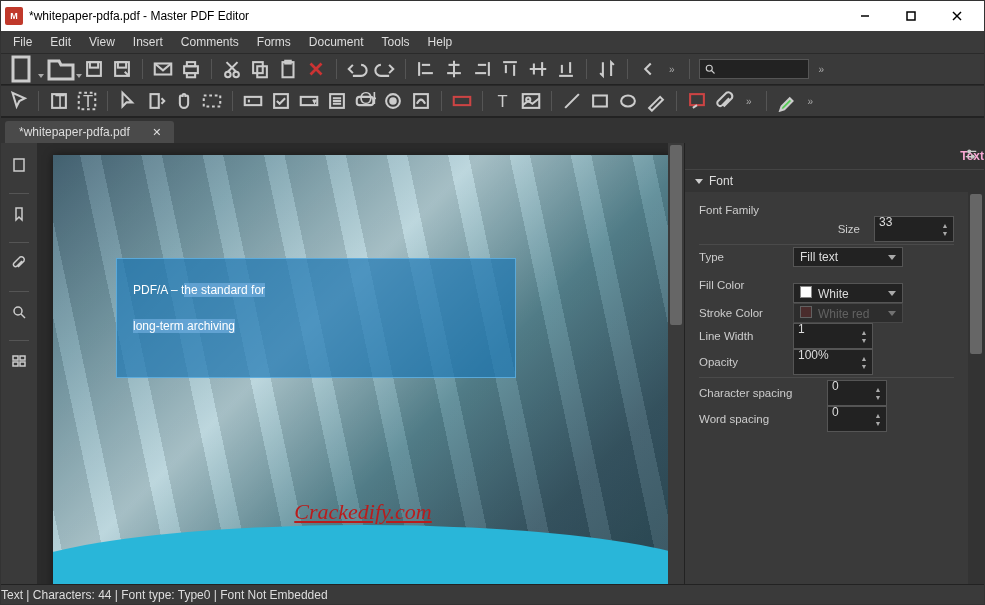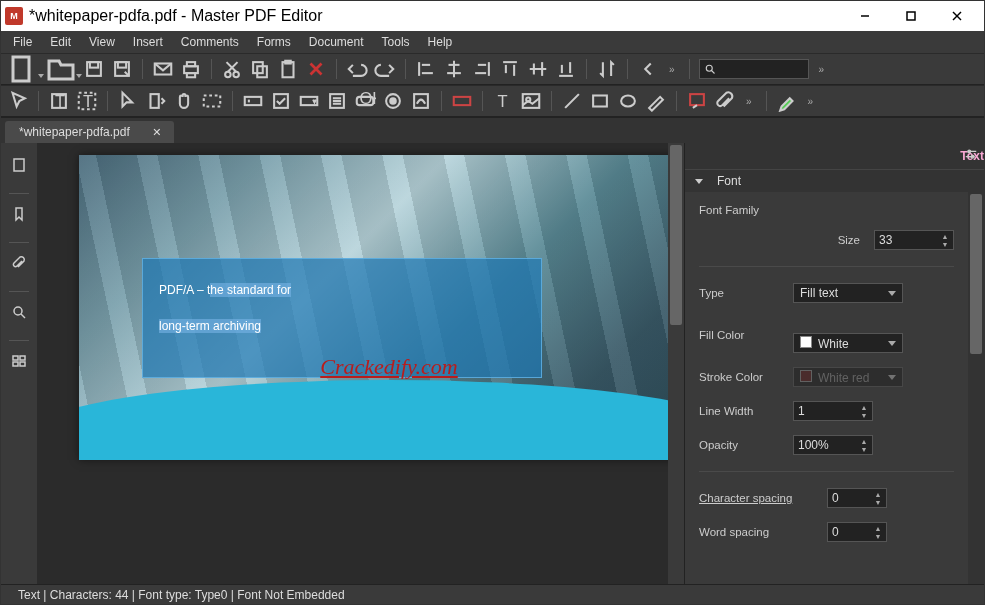--- a/index.html
+++ b/index.html
@@ -1,21 +1,21 @@
 <!DOCTYPE html>
 <html><head>
 <meta charset="utf-8">
 <style>
 * { margin: 0; padding: 0; box-sizing: border-box; font-family: "Segoe UI", Tahoma, sans-serif; font-size: 12px; }
 body { width: 985px; height: 605px; background: #2b2b2b; color: #ddd; overflow: hidden; display: flex; flex-direction: column; border: 1px solid #333; }
 
 
 .titlebar { height: 30px; background: #fff; color: #000; display: flex; align-items: center; padding: 0 4px; }
 .titlebar .logo { width: 18px; height: 18px; background: #c0392b; border-radius: 2px; margin-right: 6px; display:flex; align-items:center; justify-content:center; color:#fff; font-size:9px; font-weight:bold;}
-.titlebar .title { flex: 1; font-size: 16px; }
+.titlebar .title { flex: 1; font-size: 12px; }
 .titlebar .winbtn { width: 46px; height: 30px; display: flex; align-items: center; justify-content: center; }
 .titlebar .winbtn svg { width: 10px; height: 10px; }
 
 
 .menubar { height: 22px; background: #3a3a3a; display: flex; align-items: center; padding: 0 4px; gap: 2px; }
 .menubar .menuitem { padding: 2px 8px; color: #ddd; cursor: default; }
 
 
 .toolbar { display: flex; align-items: center; background: #3a3a3a; padding: 4px 6px; gap: 6px; border-top:1px solid #2a2a2a; border-bottom:1px solid #222;}
 .toolbar .sep { width: 1px; height: 20px; background: #555; margin: 0 3px; }
@@ -33,54 +33,54 @@
 .tab .close { width: 14px; height: 14px; display: flex; align-items: center; justify-content: center; font-size: 11px; }
 
 
 .main { flex: 1; display: flex; background: #2b2b2b; overflow:hidden;}
 .leftbar { width: 36px; background: #3a3a3a; display: flex; flex-direction: column; align-items: center; padding-top:6px;}
 .leftbar .lb-btn { width: 28px; height: 32px; display:flex; align-items:center; justify-content:center; margin-bottom:8px; color:#ccc;}
 .leftbar .lb-sep { width: 20px; height:1px; background:#555; margin:4px 0;}
 
 .canvas-area { flex: 1; background: #2b2b2b; position: relative; overflow:hidden; display:flex;}
 .canvas-inner { flex:1; padding: 12px 0 12px 16px; overflow:hidden;}
-.page { width: 620px; height: 305px; background: #fff; position: relative; overflow:hidden; box-shadow:0 0 8px rgba(0,0,0,.5);margin-left:26px;}
+.page { width: 620px; height: 450px; background: #fff; position: relative; overflow:hidden; box-shadow:0 0 8px rgba(0,0,0,.5);}
 .page-bg { position:absolute; inset:0; background:linear-gradient(135deg,#4a6b7c 0%,#7aa0ac 20%,#b8d4db 40%,#5a8a96 60%,#3a5a68 80%,#2a4a56 100%); }
 .page-bg::after{content:'';position:absolute;inset:0;background:repeating-linear-gradient(78deg,rgba(255,255,255,.07) 0 20px,rgba(0,0,0,.1) 20px 60px);}
 .page .curve { position:absolute; bottom:-40px; left:-10%; width:120%; height:120px; background:#29b6d9; border-radius:50% 50% 0 0;}
 .page .textbox { position: absolute; top: 103px; left: 63px; width: 400px; height: 120px; background: rgba(30, 120, 180, .7); border: 1px solid rgba(100,180,230,.8); padding: 8px 16px; }
 .page .textbox .txt { color: #fff; font-size: 28px; font-weight: 300; line-height: 1.3; }
 .page .textbox .sel { background: rgba(120,180,230,.6); }
 .page .watermark { position:absolute; bottom:80px; left:50%; transform:translateX(-50%); font-family:cursive; font-style:italic; font-size:22px; color:#b91c1c; text-decoration:underline;}
 .canvas-scroll-v { width:16px; background:#3a3a3a; display:flex; flex-direction:column;}
 .canvas-scroll-v .thumb{ background:#666; flex:0 0 180px; margin:2px; border-radius:2px;}
 
 
 .right-panel { width: 300px; background: #3a3a3a; display: flex; flex-direction: column; border-left:1px solid #222;}
 .rp-header { height: 26px; display: flex; align-items: center; justify-content: flex-end; font-weight: bold; color: #f9a8d4; background:#333; position:relative;}
 .rp-header .settings { position:absolute; right:6px; top:4px;}
-.rp-section-hdr { display:flex; align-items:center; gap:14px; padding:4px 10px; background:#333; border-top:1px solid #444;}
+.rp-section-hdr { display:flex; align-items:center; gap:6px; padding:4px 10px; background:#333; border-top:1px solid #444;}
 .rp-section-hdr .tri { width:0;height:0;border-left:4px solid transparent;border-right:4px solid transparent;border-top:5px solid #ccc;}
 .rp-body { flex:1; overflow:hidden; display:flex;}
-.rp-scroll { flex:1; padding: 12px 14px 6px 14px; display:flex; flex-direction:column; gap:14px;}
+.rp-scroll { flex:1; padding: 12px 14px 6px 14px; display:flex; flex-direction:column; }
 .rp-scroll-v { width:16px; background:#333;}
 .rp-scroll-v .thumb{ background:#666; height:160px; margin:2px; border-radius:2px;}
 .field-row { display:flex; align-items:center; gap:8px;}
 .field-row label { width: 86px; text-align: left; color:#ccc; font-size:11.5px;}
 .combo { flex:1; background:#222; border:1px solid #555; height:20px; display:flex; align-items:center; padding:0 6px; justify-content:space-between; color:#ddd;}
 .combo .caret{width:0;height:0;border-left:4px solid transparent;border-right:4px solid transparent;border-top:5px solid #aaa;}
 .combo.disabled{ opacity:.5; color:#888;}
-.spin { width:80px; background:#222; border:1px solid #555; height:20px; display:flex; align-items:center; padding:6px 4px; color:#ddd; position:relative;}
+.spin { width:80px; background:#222; border:1px solid #555; height:20px; display:flex; align-items:flex-end; padding:12px 4px; color:#ddd; position:relative;}
 .spin .arrows{position:absolute; right:2px; top:0; bottom:0; width:12px; display:flex; flex-direction:column; justify-content:center;}
 .spin .arrows div{height:8px;display:flex;align-items:center;justify-content:center;font-size:7px;color:#aaa;}
 .swatch{width:12px;height:12px;border:1px solid #888;margin-right:6px;display:inline-block;}
 .group-sep { height:1px; background:#4a4a4a; margin:2px 0;}
 
 
-.statusbar { height: 20px; background: #3a3a3a; color: #ddd; display:flex; align-items:center; padding:0 17px; font-size:11.5px; border-top:1px solid #222;}
+.statusbar { height: 20px; background: #3a3a3a; color: #ddd; display:flex; align-items:center; padding:0 0; font-size:11.5px; border-top:1px solid #222;}
 
 svg { stroke:#ccc; fill:none; stroke-width:1.5; }
 </style>
 </head>
 <body>
 
 <div class="titlebar">
   <div class="logo">M</div>
   <div class="title">*whitepaper-pdfa.pdf - Master PDF Editor</div>
   <div class="winbtn">
@@ -533,21 +533,21 @@
           <div class="spin">
               <span>100%</span>
               <div class="arrows">
                 <div>▲</div>
                 <div>▼</div>
               </div>
             </div>
         </div>
         <div class="group-sep"></div>
         <div class="field-row">
-          <label style="width:120px;text-decoration:underline;">Character spacing</label>
+          <label style="width:120px;">Character spacing</label>
           <div class="spin" style="width:60px;">
               <span>0</span>
               <div class="arrows">
                 <div>▲</div>
                 <div>▼</div>
               </div>
             </div>
         </div>
         <div class="field-row">
           <label style="width:120px;">Word spacing</label>

